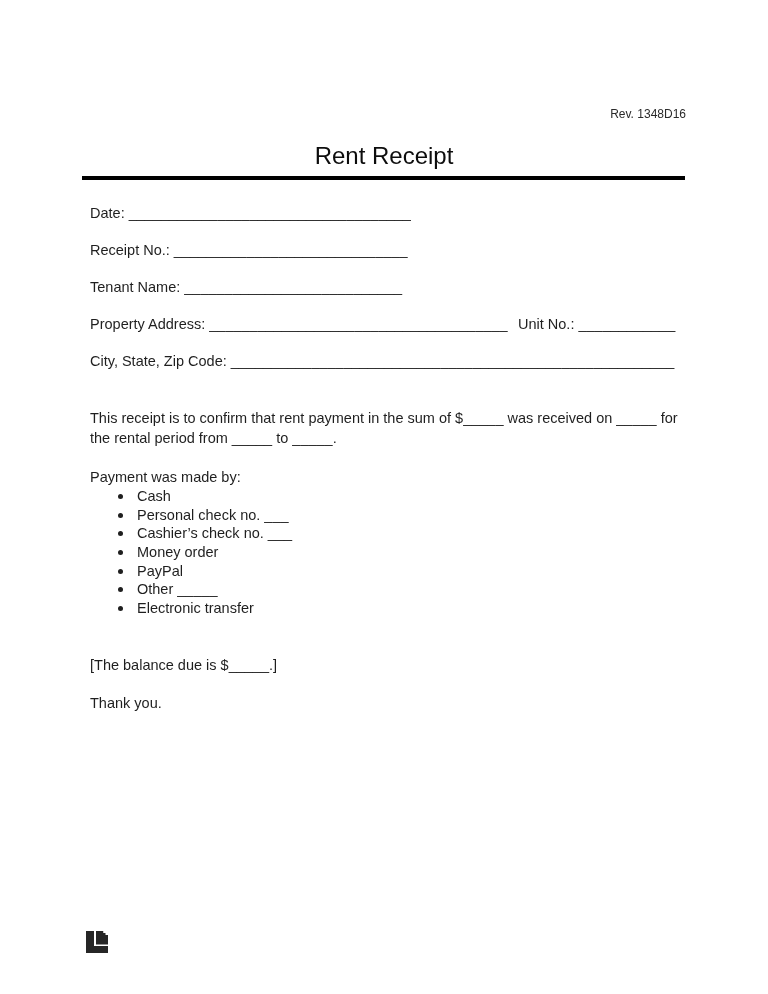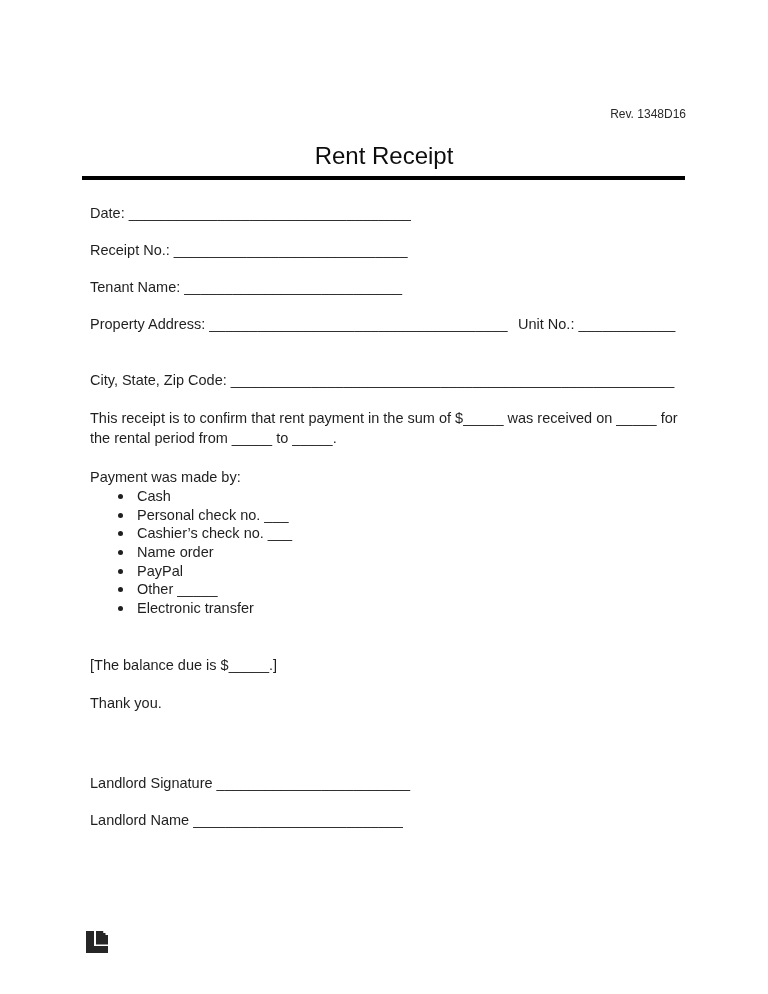--- a/index.html
+++ b/index.html
@@ -45,21 +45,21 @@
     left: 90px;
     font-size: 14.5px;
     line-height: 18px;
     white-space: pre;
   }
   .f-date     { top: 204px; }
   .f-receipt  { top: 241px; }
   .f-tenant   { top: 278px; }
   .f-property { top: 315px; }
   .f-unit     { left: 518px; top: 315px; }
-  .f-city     { top: 371px; }
+  .f-city     { top: 352px; }
   .para {
     position: absolute;
     left: 90px;
     top: 409px;
     width: 600px;
     font-size: 14.5px;
     line-height: 19.5px;
     white-space: pre-line;
   }
   .payment-heading { top: 468px; }
@@ -120,31 +120,29 @@
 
   <div class="para">This receipt is to confirm that rent payment in the sum of $_____ was received on _____ for
 the rental period from _____ to _____.</div>
 
   <div class="line payment-heading">Payment was made by:</div>
 
   <ul class="payment">
     <li><span class="bullet"></span><span>Cash</span></li>
     <li><span class="bullet"></span><span>Personal check no. ___</span></li>
     <li><span class="bullet"></span><span>Cashier’s check no. ___</span></li>
-    <li><span class="bullet"></span><span>Name order</span></li>
+    <li><span class="bullet"></span><span>Money order</span></li>
     <li><span class="bullet"></span><span>PayPal</span></li>
     <li><span class="bullet"></span><span>Other _____</span></li>
     <li><span class="bullet"></span><span>Electronic transfer</span></li>
   </ul>
 
   <div class="line balance">[The balance due is $_____.]</div>
   <div class="line thanks">Thank you.</div>
 
-  <div class="line sig">Landlord Signature ________________________</div>
-  <div class="line name">Landlord Name __________________________</div>
 
   <div class="logo">
     <div class="bar-left"></div>
     <div class="bar-bottom"></div>
     <div class="block"></div>
   </div>
 
 </div>
 
 </body></html>

